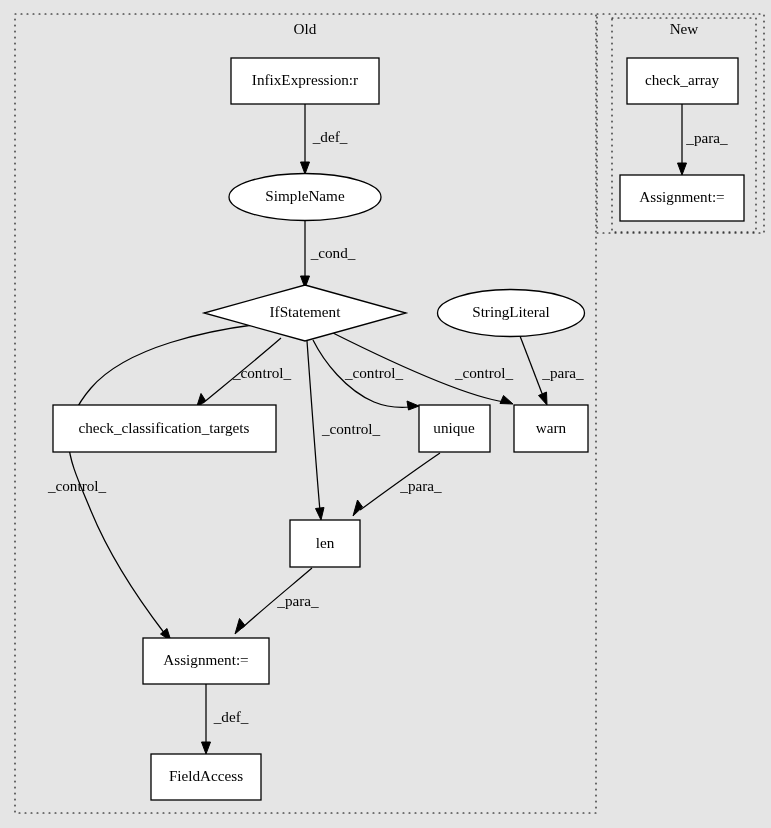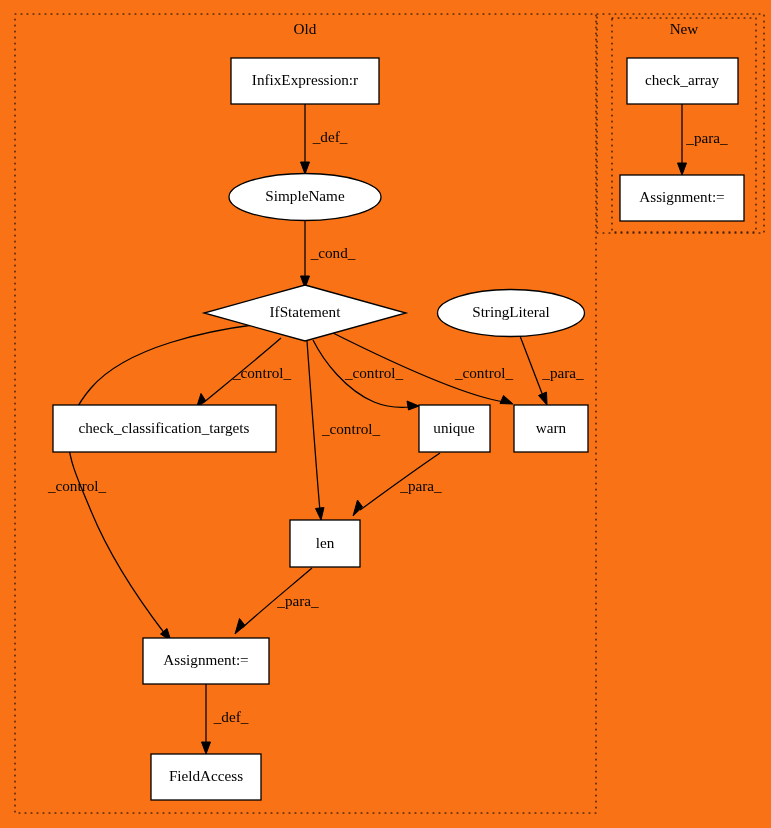--- a/index.html
+++ b/index.html
@@ -7,21 +7,21 @@
     padding: 0;
     background: #ffffff;
   }
   body {
     font-family: "Liberation Serif", "DejaVu Serif", serif;
   }
   #canvas {
     position: relative;
     width: 771px;
     height: 828px;
-    background: #f97316;
+    background: #e5e5e5;
     overflow: hidden;
   }
   #graph-svg {
     position: absolute;
     left: 0;
     top: 0;
     width: 771px;
     height: 828px;
   }
   .cluster-rect {

